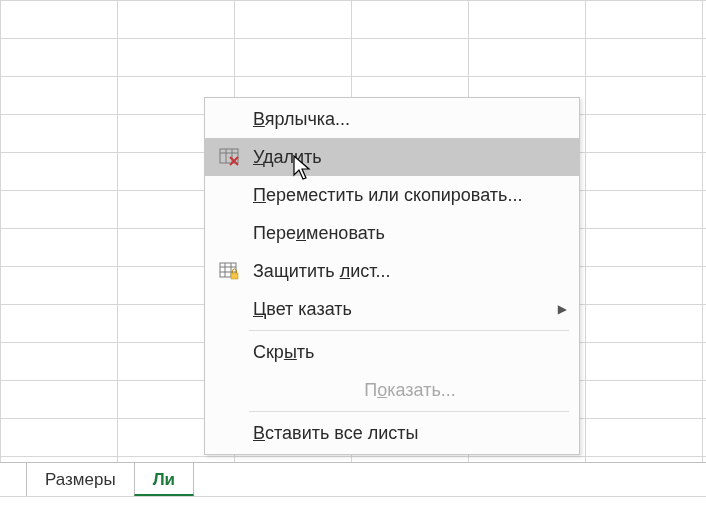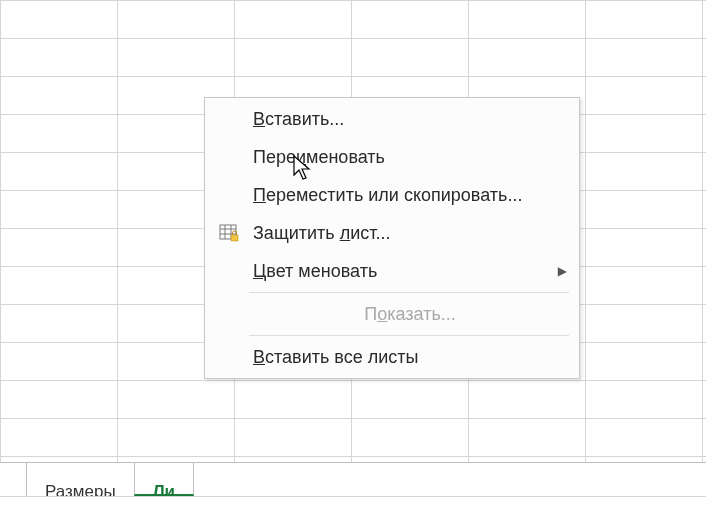--- a/index.html
+++ b/index.html
@@ -39,21 +39,21 @@
   display: flex;
   align-items: flex-end;
 }
 .tab-spacer-left {
   width: 26px;
   height: 100%;
 }
 .tab {
   height: 34px;
   line-height: 34px;
-  padding: 12px 18px;
+  padding: 0 18px;
   border: 1px solid #bfbfbf;
   border-bottom: none;
   background: #fff;
   font-size: 17px;
   color: #333;
   position: relative;
   margin-right: -1px;
   cursor: pointer;
 }
 .tab.active {
@@ -146,58 +146,75 @@
     <span>Ли</span>
   </div>
 </div>
 
 <div class="footer"></div>
 
 <div class="context-menu">
 
   <div class="menu-item">
     <span class="menu-icon"></span>
-    <span class="menu-label"><span></span><span class="underline-first">В</span><span>ставить...</span></span>
-  </div>
-
+    <span class="menu-label"><span></span><span class="underline-first">В</span><span>ярлычка...</span></span>
+  </div>
+
+  <div class="menu-item hovered">
+    <span class="menu-icon">
+      <svg width="20" height="18" viewBox="0 0 20 18">
+        <rect x="1" y="1" width="18" height="14" fill="none" stroke="#7a7a7a" stroke-width="1"></rect>
+        <line x1="1" y1="5" x2="19" y2="5" stroke="#7a7a7a" stroke-width="1"></line>
+        <line x1="7" y1="1" x2="7" y2="15" stroke="#7a7a7a" stroke-width="1"></line>
+        <line x1="13" y1="1" x2="13" y2="15" stroke="#7a7a7a" stroke-width="1"></line>
+        <line x1="11" y1="9" x2="19" y2="17" stroke="#c73636" stroke-width="2"></line>
+        <line x1="19" y1="9" x2="11" y2="17" stroke="#c73636" stroke-width="2"></line>
+      </svg>
+    </span>
+    <span class="menu-label"><span></span><span class="underline-first">У</span><span>далить</span></span>
+  </div>
+
+  <div class="menu-item">
+    <span class="menu-icon"></span>
+    <span class="menu-label"><span></span><span class="underline-first">П</span><span>ереместить или скопировать...</span></span>
+  </div>
 
   <div class="menu-item">
     <span class="menu-icon"></span>
     <span class="menu-label"><span>Пере</span><span class="underline-first">и</span><span>меновать</span></span>
-  </div>
-
-  <div class="menu-item">
-    <span class="menu-icon"></span>
-    <span class="menu-label"><span></span><span class="underline-first">П</span><span>ереместить или скопировать...</span></span>
   </div>
 
 
   <div class="menu-item">
     <span class="menu-icon">
       <svg width="20" height="18" viewBox="0 0 20 18">
         <rect x="1" y="1" width="16" height="14" fill="none" stroke="#7a7a7a" stroke-width="1"></rect>
         <line x1="1" y1="5" x2="17" y2="5" stroke="#7a7a7a" stroke-width="1"></line>
         <line x1="1" y1="10" x2="17" y2="10" stroke="#7a7a7a" stroke-width="1"></line>
         <line x1="6" y1="1" x2="6" y2="15" stroke="#7a7a7a" stroke-width="1"></line>
         <line x1="12" y1="1" x2="12" y2="15" stroke="#7a7a7a" stroke-width="1"></line>
         <rect x="12" y="11" width="7" height="6" fill="#f4c642" stroke="#b88a1f" stroke-width="0.5"></rect>
         <path d="M13.5 11 v-2 a2 2 0 0 1 4 0 v2" fill="none" stroke="#b88a1f" stroke-width="1"></path>
       </svg>
     </span>
     <span class="menu-label"><span>Защитить </span><span class="underline-first">л</span><span>ист...</span></span>
   </div>
 
   <div class="menu-item">
     <span class="menu-icon"></span>
-    <span class="menu-label"><span></span><span class="underline-first">Ц</span><span>вет меновать</span></span>
+    <span class="menu-label"><span></span><span class="underline-first">Ц</span><span>вет казать</span></span>
     <span class="menu-arrow">▶</span>
   </div>
 
   <div class="sep"></div>
 
+  <div class="menu-item">
+    <span class="menu-icon"></span>
+    <span class="menu-label"><span>Скр</span><span class="underline-first">ы</span><span>ть</span></span>
+  </div>
 
   <div class="menu-item disabled">
     <span class="menu-icon"></span>
     <span class="menu-label"><span>П</span><span class="underline-first">о</span><span>казать...</span></span>
   </div>
 
   <div class="sep"></div>
 
   <div class="menu-item">
     <span class="menu-icon"></span>

